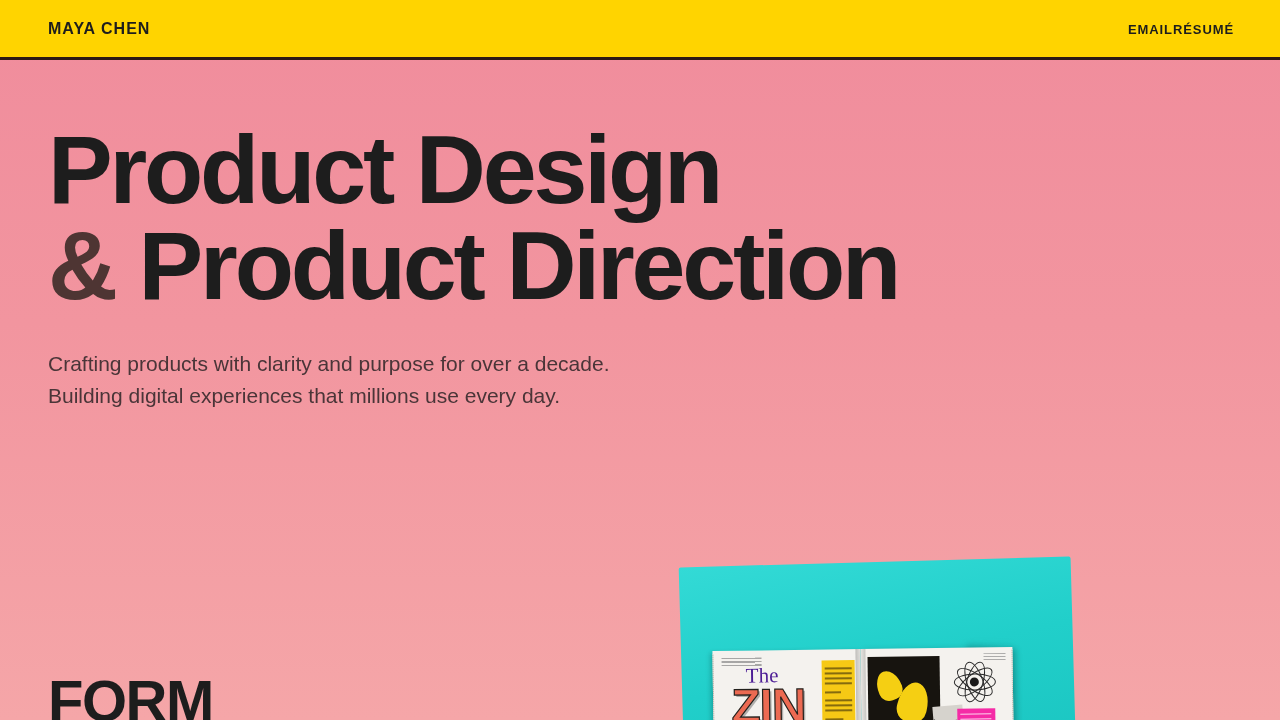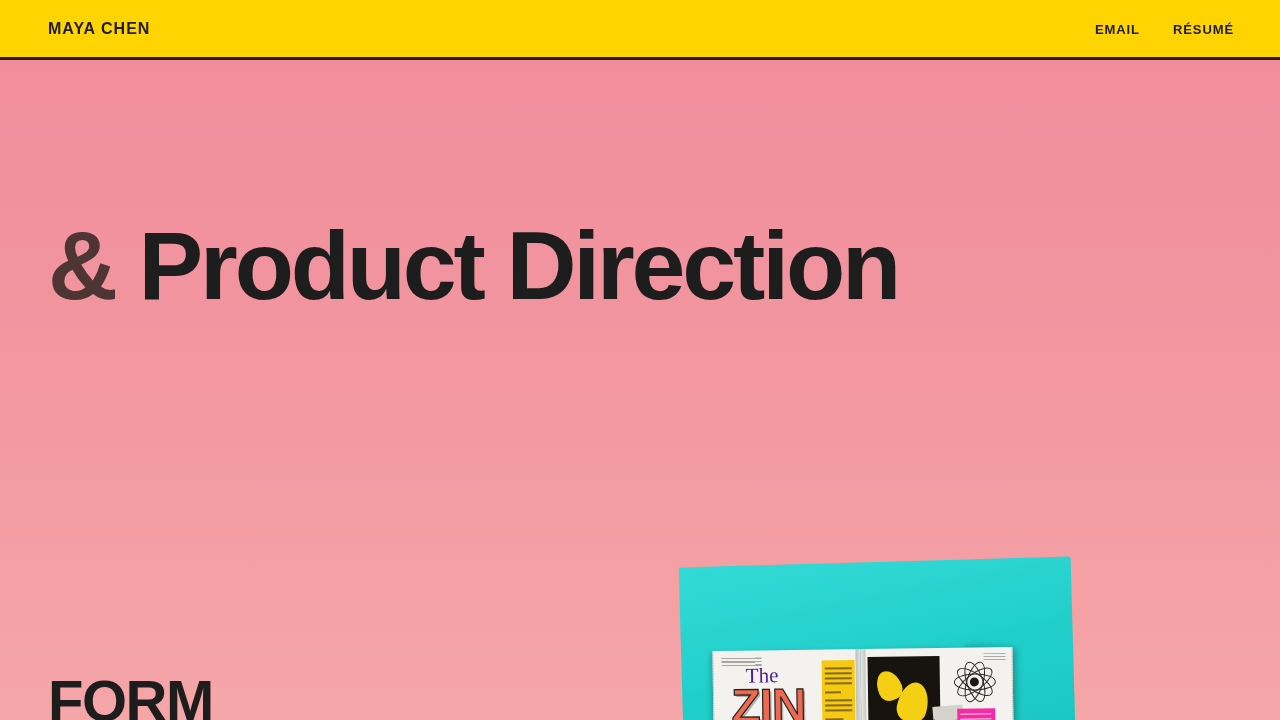--- a/index.html
+++ b/index.html
@@ -29,21 +29,21 @@
     position:absolute; left:48px; top:50%;
     transform:translateY(-50%);
     font-size:16px; font-weight:bold;
     letter-spacing:1.0px;
     color:#1d1d1d;
     white-space:nowrap;
   }
   .nav {
     position:absolute; right:46px; top:50%;
     transform:translateY(-50%);
-    display:flex; align-items:center; gap:33px;
+    display:flex; align-items:center; 
   }
   .nav-link {
     font-size:13px; font-weight:bold;
     letter-spacing:0.9px;
     color:#1d1d1d;
     text-decoration:none;
     white-space:nowrap;
   }
 
   
@@ -233,25 +233,26 @@
   <div class="header">
     <div class="brand">MAYA CHEN</div>
     <div class="nav">
       <a class="nav-link" href="#">EMAIL</a>
       <a class="nav-link" href="#">RÉSUMÉ</a>
     </div>
   </div>
 
   <div class="hero">
     <h1 class="headline">
-      <br>
+      <span>Product Design</span><br>
       <span class="amp">&amp;</span><span> Product Direction</span>
     </h1>
     <p class="subtitle">
-      <br>
+      <span>Crafting products with clarity and purpose for over a decade.</span><br>
+      <span>Building digital experiences that millions use every day.</span>
     </p>
   </div>
 
   <div class="section-word">FORM</div>
 
   <div class="photo">
     <div class="teal-card"></div>
     <div class="teal-shadow"></div>
 
     <div class="book">

